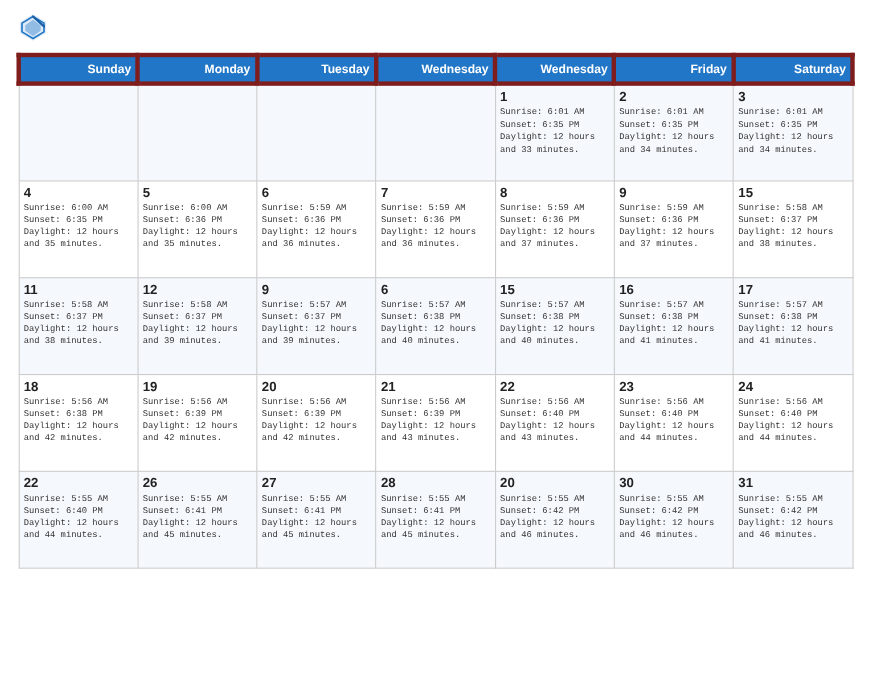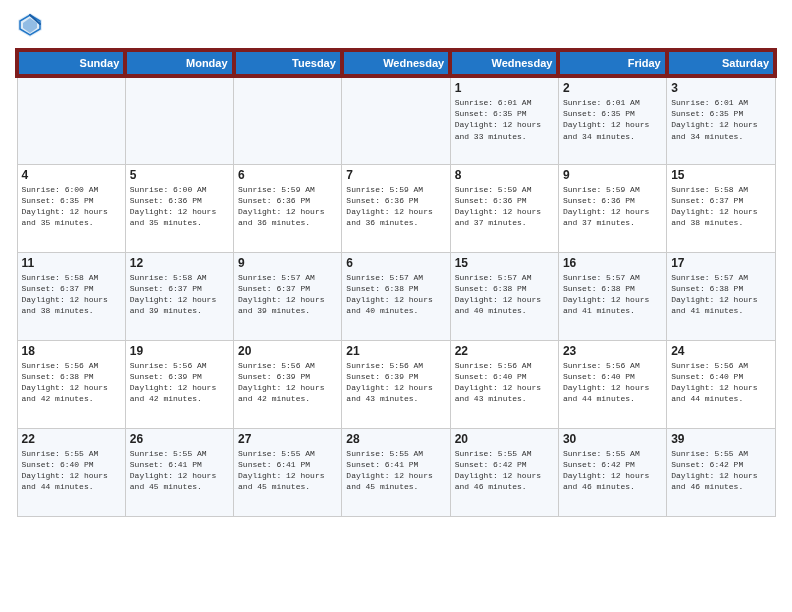--- a/index.html
+++ b/index.html
@@ -357,21 +357,21 @@
 and 46 minutes.</div>
           </td>
           <td>
             <span class="day-number">30</span>
             <div class="day-info" style="white-space: pre-line;">Sunrise: 5:55 AM
 Sunset: 6:42 PM
 Daylight: 12 hours
 and 46 minutes.</div>
           </td>
           <td>
-            <span class="day-number">39</span>
+            <span class="day-number">31</span>
             <div class="day-info" style="white-space: pre-line;">Sunrise: 5:55 AM
 Sunset: 6:42 PM
 Daylight: 12 hours
 and 46 minutes.</div>
           </td>
         </tr>
       </tbody>
   </table>
 </div>
 

